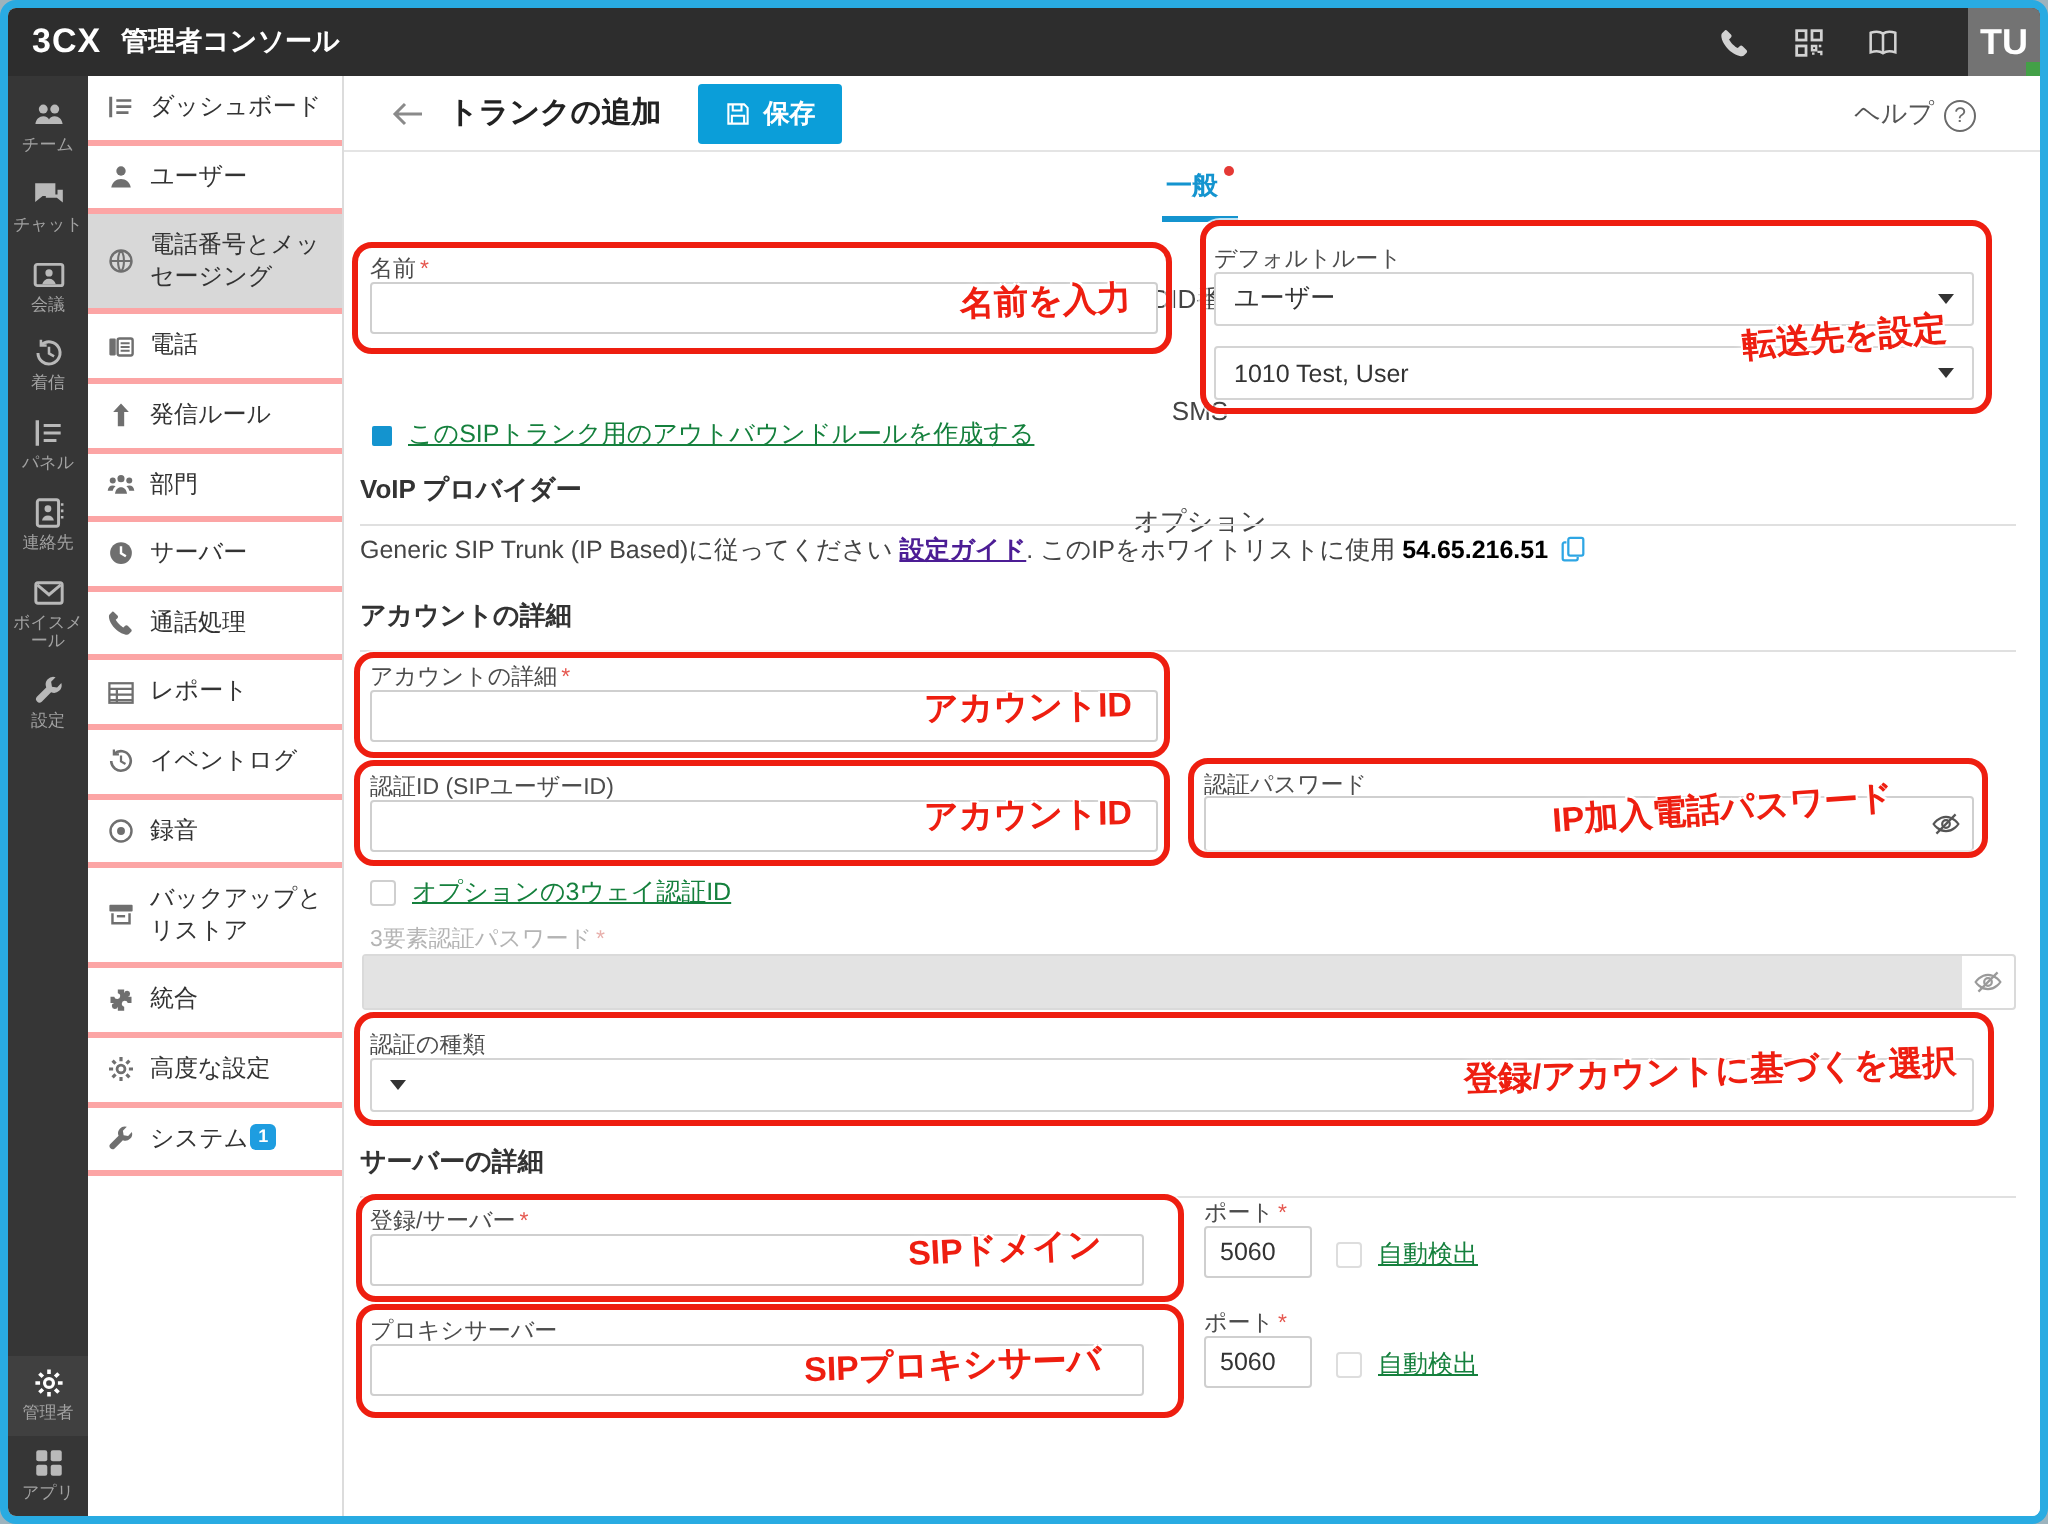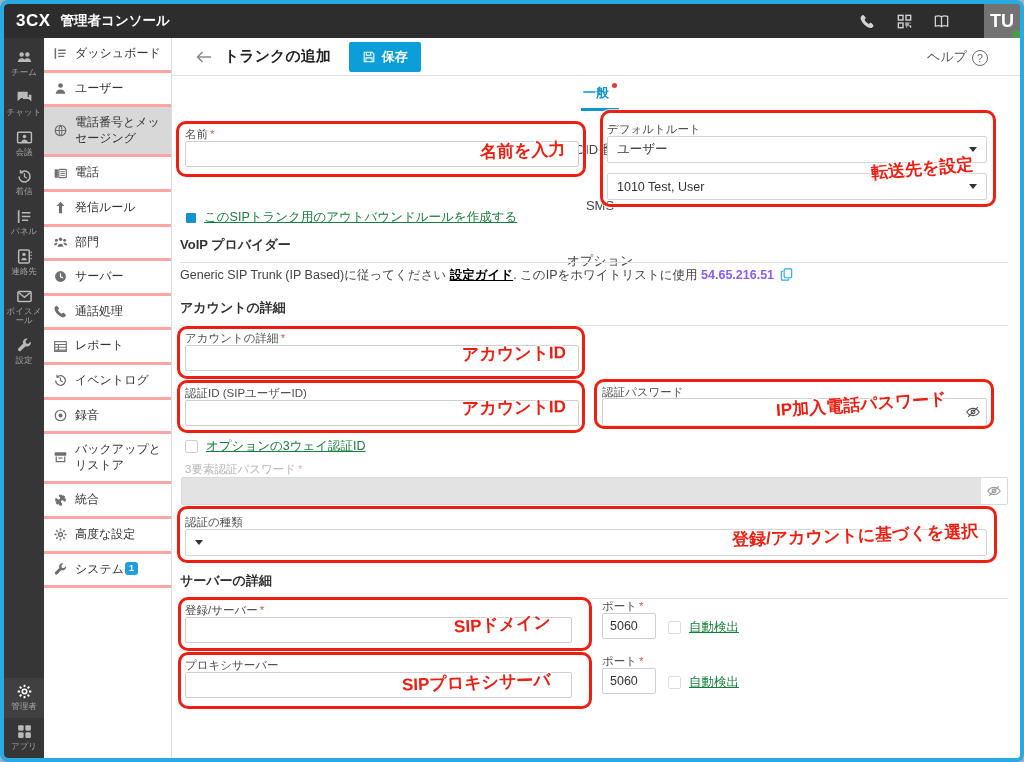--- a/index.html
+++ b/index.html
@@ -92,22 +92,22 @@
   .pass-wrap.disabled .eye { color:#9a9a9a; }
 
   .cb-row { display:flex; align-items:center; gap:8px; font-size:12.5px; color:#15803d; cursor:pointer;text-decoration:underline; }
   .cb-blue { width:10px; height:10px; background:#1494cf; border-radius:1px; }
   .cb-empty { width:13px; height:13px; border:1px solid #cfcfcf; border-radius:2px; background:#fff; }
   .cb-empty.light { border-color:#ddd; }
 
   .section-h { font-size:13px; font-weight:bold; color:#333; border-bottom:1px solid #e0e0e0; padding-bottom:8px; }
 
   .provider { font-size:12.5px; color:#444; }
-  .provider a { color:#000000; font-weight:bold; text-decoration:underline; cursor:pointer; }
-  .provider b { color:#8b5cf6; }
+  .provider a { color:#4c1d95; font-weight:bold; text-decoration:underline; cursor:pointer; }
+  .provider b { color:#000000; }
   .copy-ic { display:inline-block; width:15px; height:15px; color:#2ea6e4; vertical-align:-3px;
              margin-left:5px; cursor:pointer; }
   .copy-ic svg { width:15px; height:15px; }
 
   .port-input { width:54px; height:26px; border:1px solid #cfcfcf; border-radius:2px;
                 font-family:inherit; font-size:12.5px; padding:0 7px; color:#333; }
 
   
   .ann { position:absolute; border:3px solid #ee1e10; border-radius:10px; z-index:6;
          pointer-events:none; box-shadow:0 0 0 1px rgba(255,255,255,.75), inset 0 0 0 1px rgba(255,255,255,.55); }

